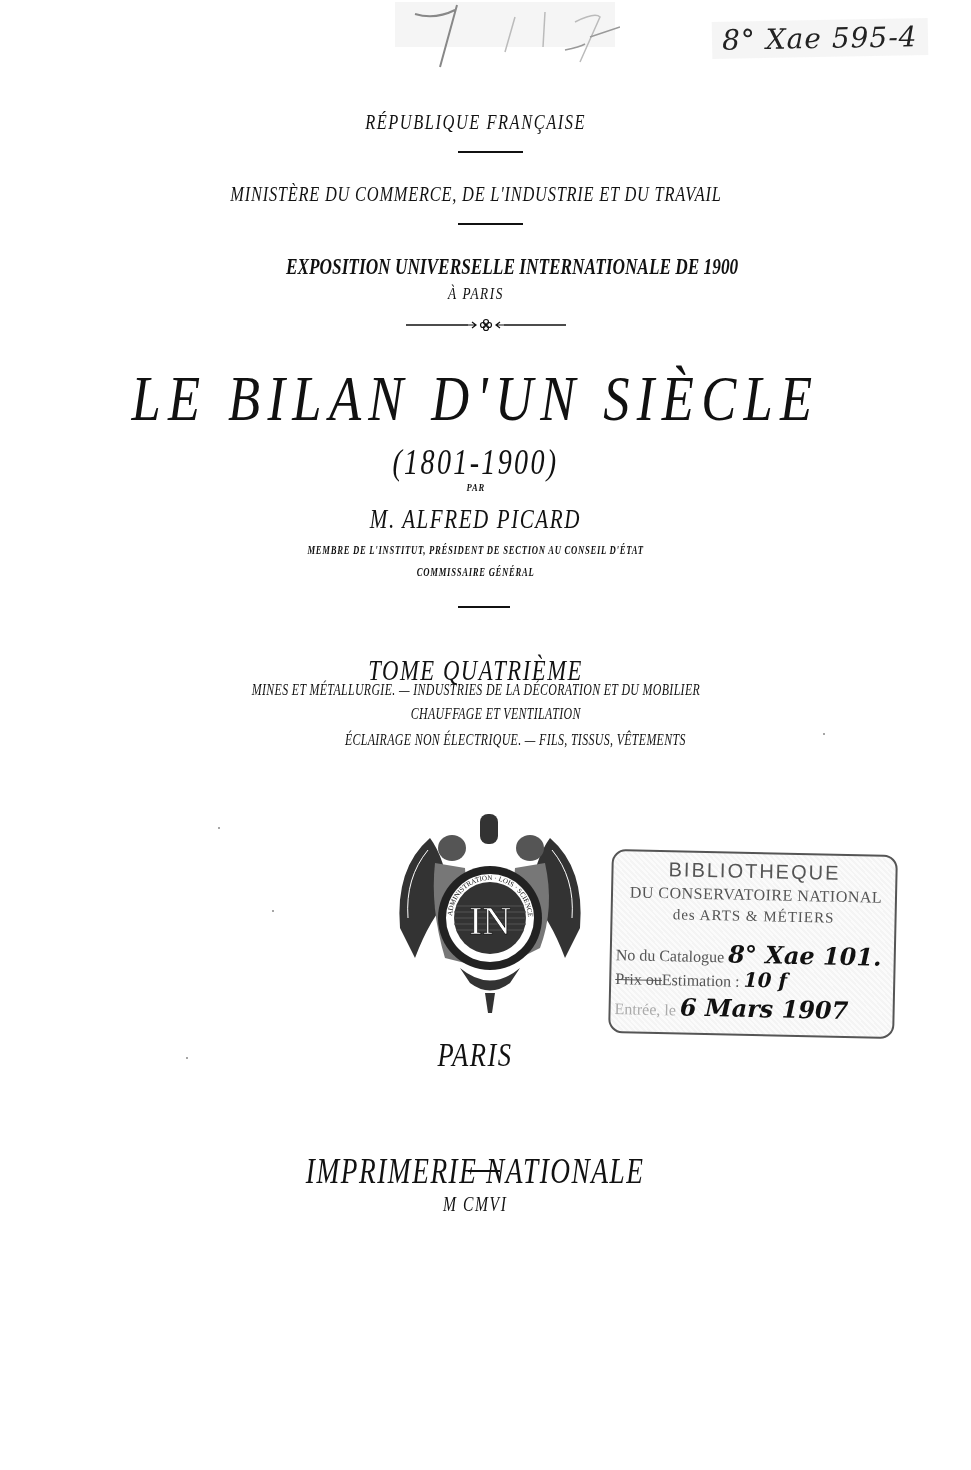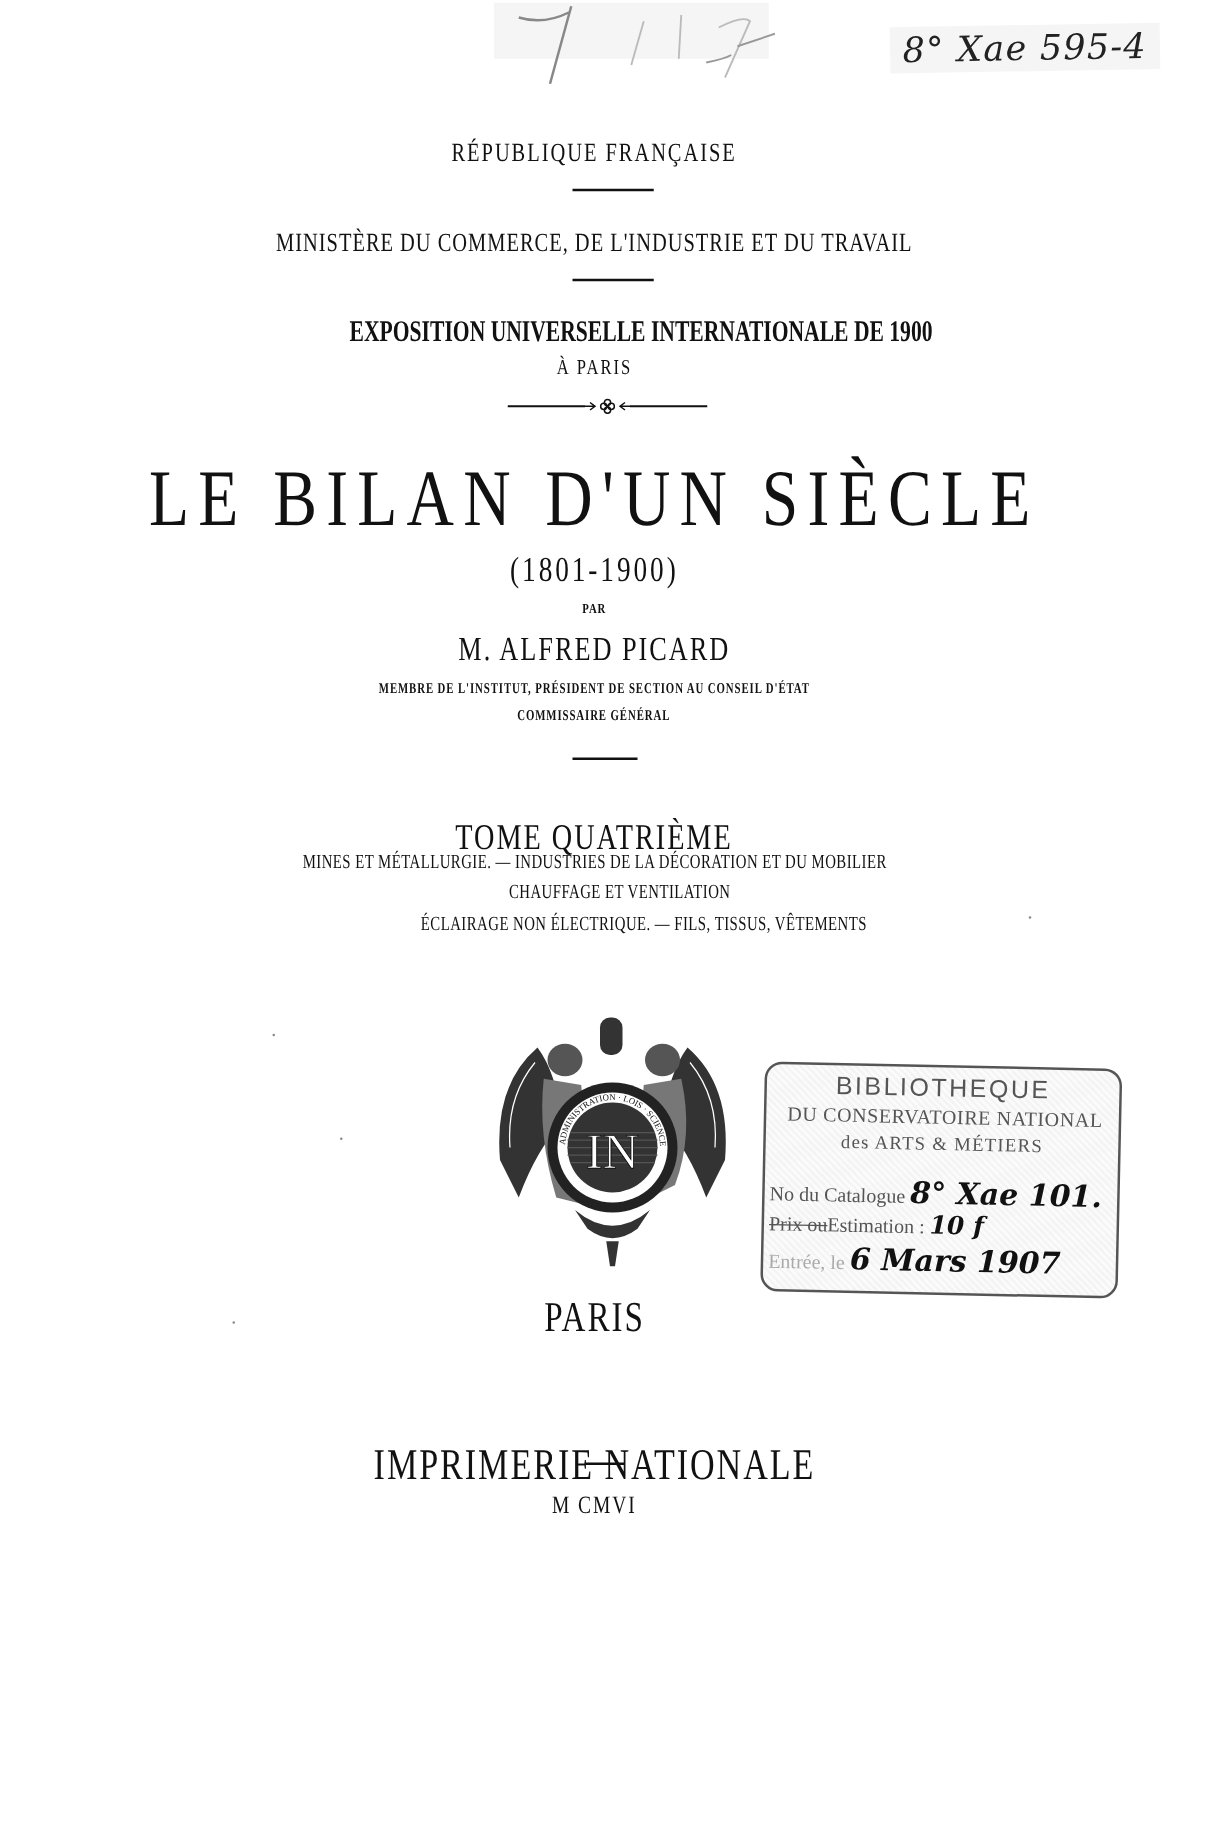--- a/index.html
+++ b/index.html
@@ -1,35 +1,35 @@
 <!DOCTYPE html>
 <html><head>
   <meta charset="utf-8">
   <style>
     html, body { margin: 0; padding: 0; }
     body {
       width: 971px; height: 1470px; background: #ffffff; position: relative; overflow: hidden;
       font-family: "Liberation Serif", "DejaVu Serif", serif; color: #111;
     }
     .abs { position: absolute; }
-    .center { left: 0; width: 951px; text-align: center; }
+    .center { left: 0; width: 951px; text-align: center; font-style: italic; }
     .cond { display: inline-block; transform: scaleX(0.78); transform-origin: center; white-space: nowrap; }
     .rule { position: absolute; height: 2px; background: #111; }
     .faint-scribble { left: 395px; top: 2px; width: 225px; height: 85px; }
     .shelfmark {
       left: 712px; top: 20px; font-family: "DejaVu Serif", serif; font-style: italic;
       font-size: 28px; color: #222; letter-spacing: 1px; transform: rotate(-1deg);
       background: rgba(200,200,200,0.18); padding: 2px 10px;
     }
     .t-rep { top: 110px; font-size: 21px; letter-spacing: 2px; }
     .t-min { top: 182px; font-size: 21px; letter-spacing: 1px; }
     .t-expo { top: 253px; font-size: 24px; font-weight: bold; padding-left: 37px; }
     .t-apar { top: 284px; font-size: 17px; letter-spacing: 2px; }
     .t-title { top: 362px; font-size: 64px; letter-spacing: 9px; }
-    .t-years { top: 441px; font-size: 28px; letter-spacing: 3px; }
+    .t-years { top: 441px; font-size: 36px; letter-spacing: 3px; }
     .t-par { top: 481px; font-size: 11px; font-weight: bold; letter-spacing: 1px; }
     .t-author { top: 504px; font-size: 27px; letter-spacing: 2px; }
     .t-role1 { top: 543px; font-size: 12px; font-weight: bold; letter-spacing: 1px; }
     .t-role2 { top: 565px; font-size: 12px; font-weight: bold; letter-spacing: 1px; }
     .t-tome { top: 639px; font-size: 29px; letter-spacing: 2px; margin-top: 15px; }
     .t-sub1 { top: 681px; font-size: 16px; letter-spacing: 0.5px; text-align: center; }
     .t-sub2 { top: 705px; font-size: 16px; letter-spacing: 0.5px; margin-left: 20px; }
     .t-sub3 { top: 731px; font-size: 16px; letter-spacing: 0.5px; padding-left: 40px; }
     .t-paris { top: 1036px; font-size: 34px; letter-spacing: 2px; }
     .t-imp { top: 1152px; font-size: 35px; letter-spacing: 2px; }

